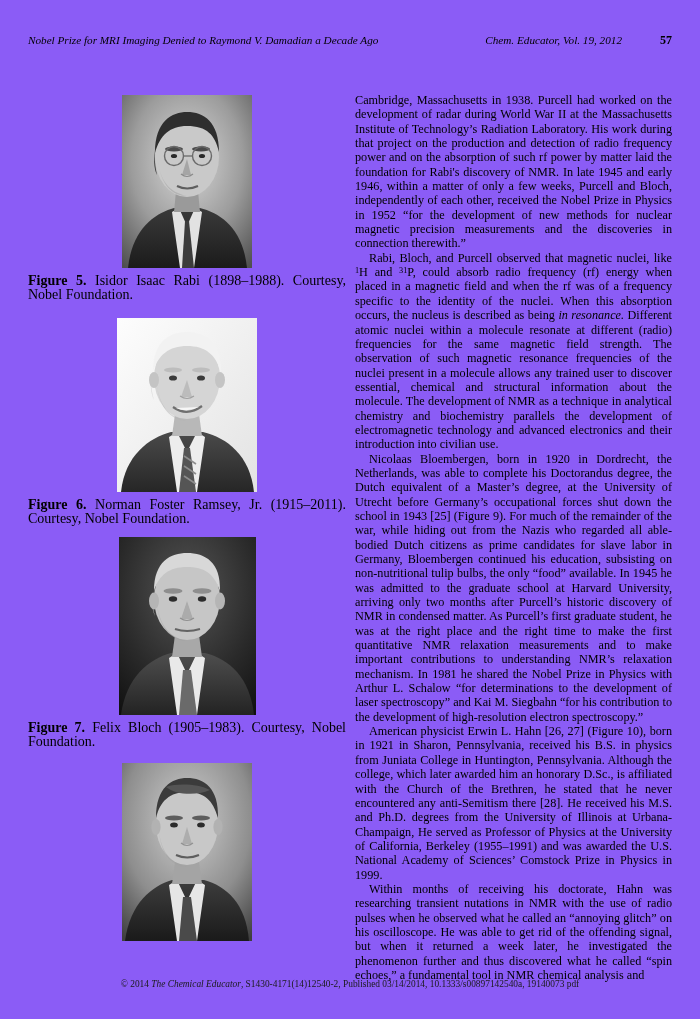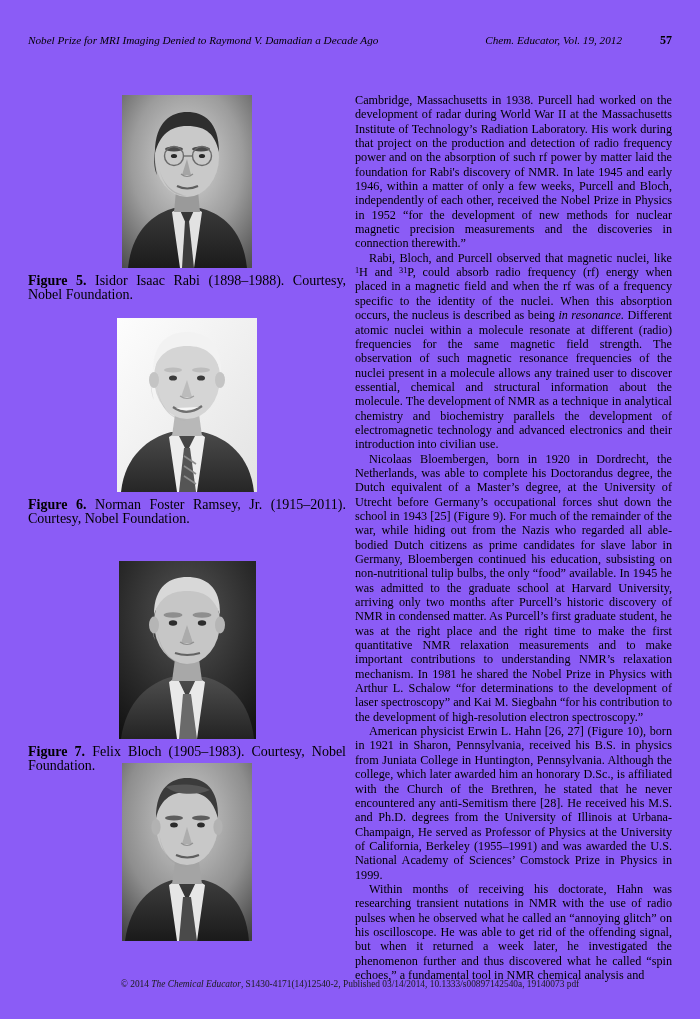--- a/index.html
+++ b/index.html
@@ -90,21 +90,21 @@
     margin: 6px 0 0 0;
     font-size: 14px;
     line-height: 14px;
     text-align: justify;
   }
   .fig-cap .lbl { font-weight: bold; }
 
   
   .fig1 { position: absolute; left: 0;  top: 2px;   width: 318px; }
   .fig2 { position: absolute; left: 0;  top: 225px; width: 318px; }
-  .fig3 { position: absolute; left: 0;  top: 468px; width: 318px; }
+  .fig3 { position: absolute; left: 0;  top: 444px; width: 318px; }
   .fig4 { position: absolute; left: 0;  top: 670px; width: 318px; }
 
   
   .footer {
     position: absolute;
     left: 28px;
     top: 978px;
     width: 644px;
     text-align: center;
     font-size: 9.4px;

